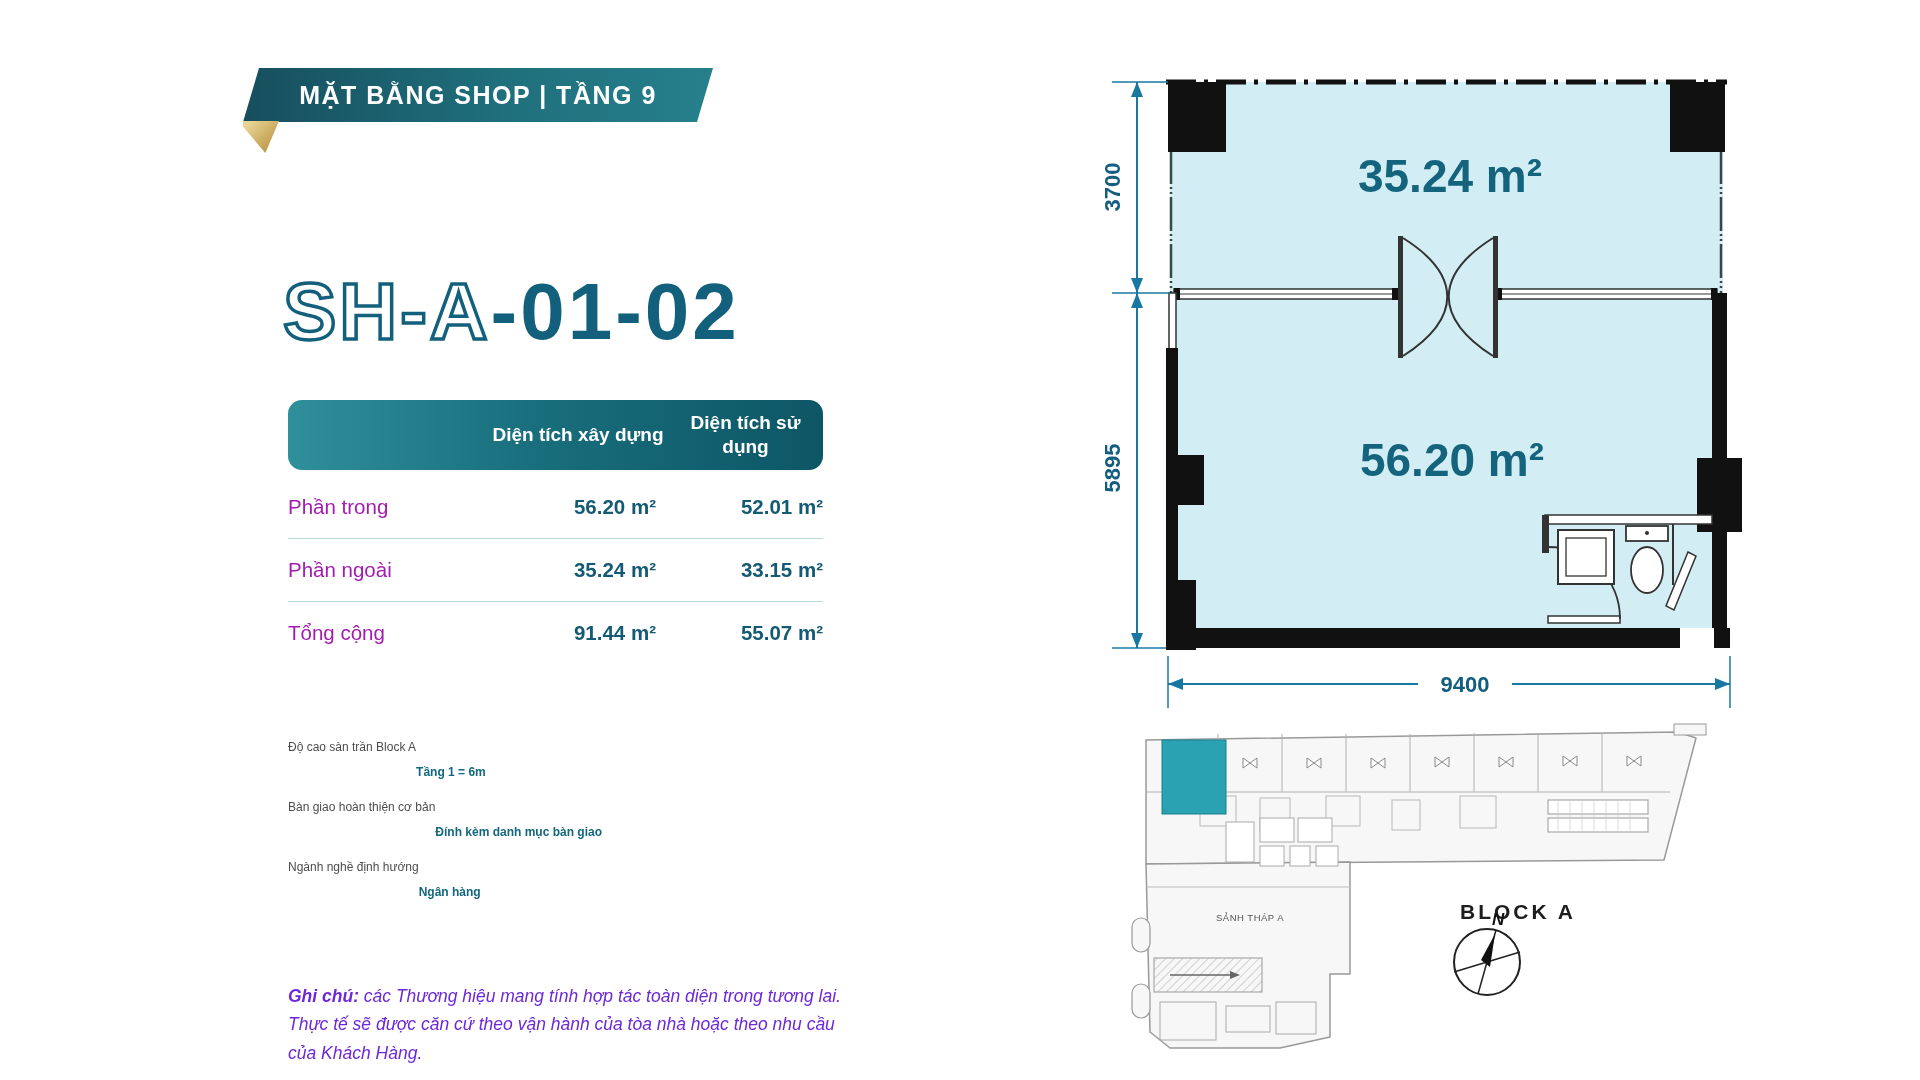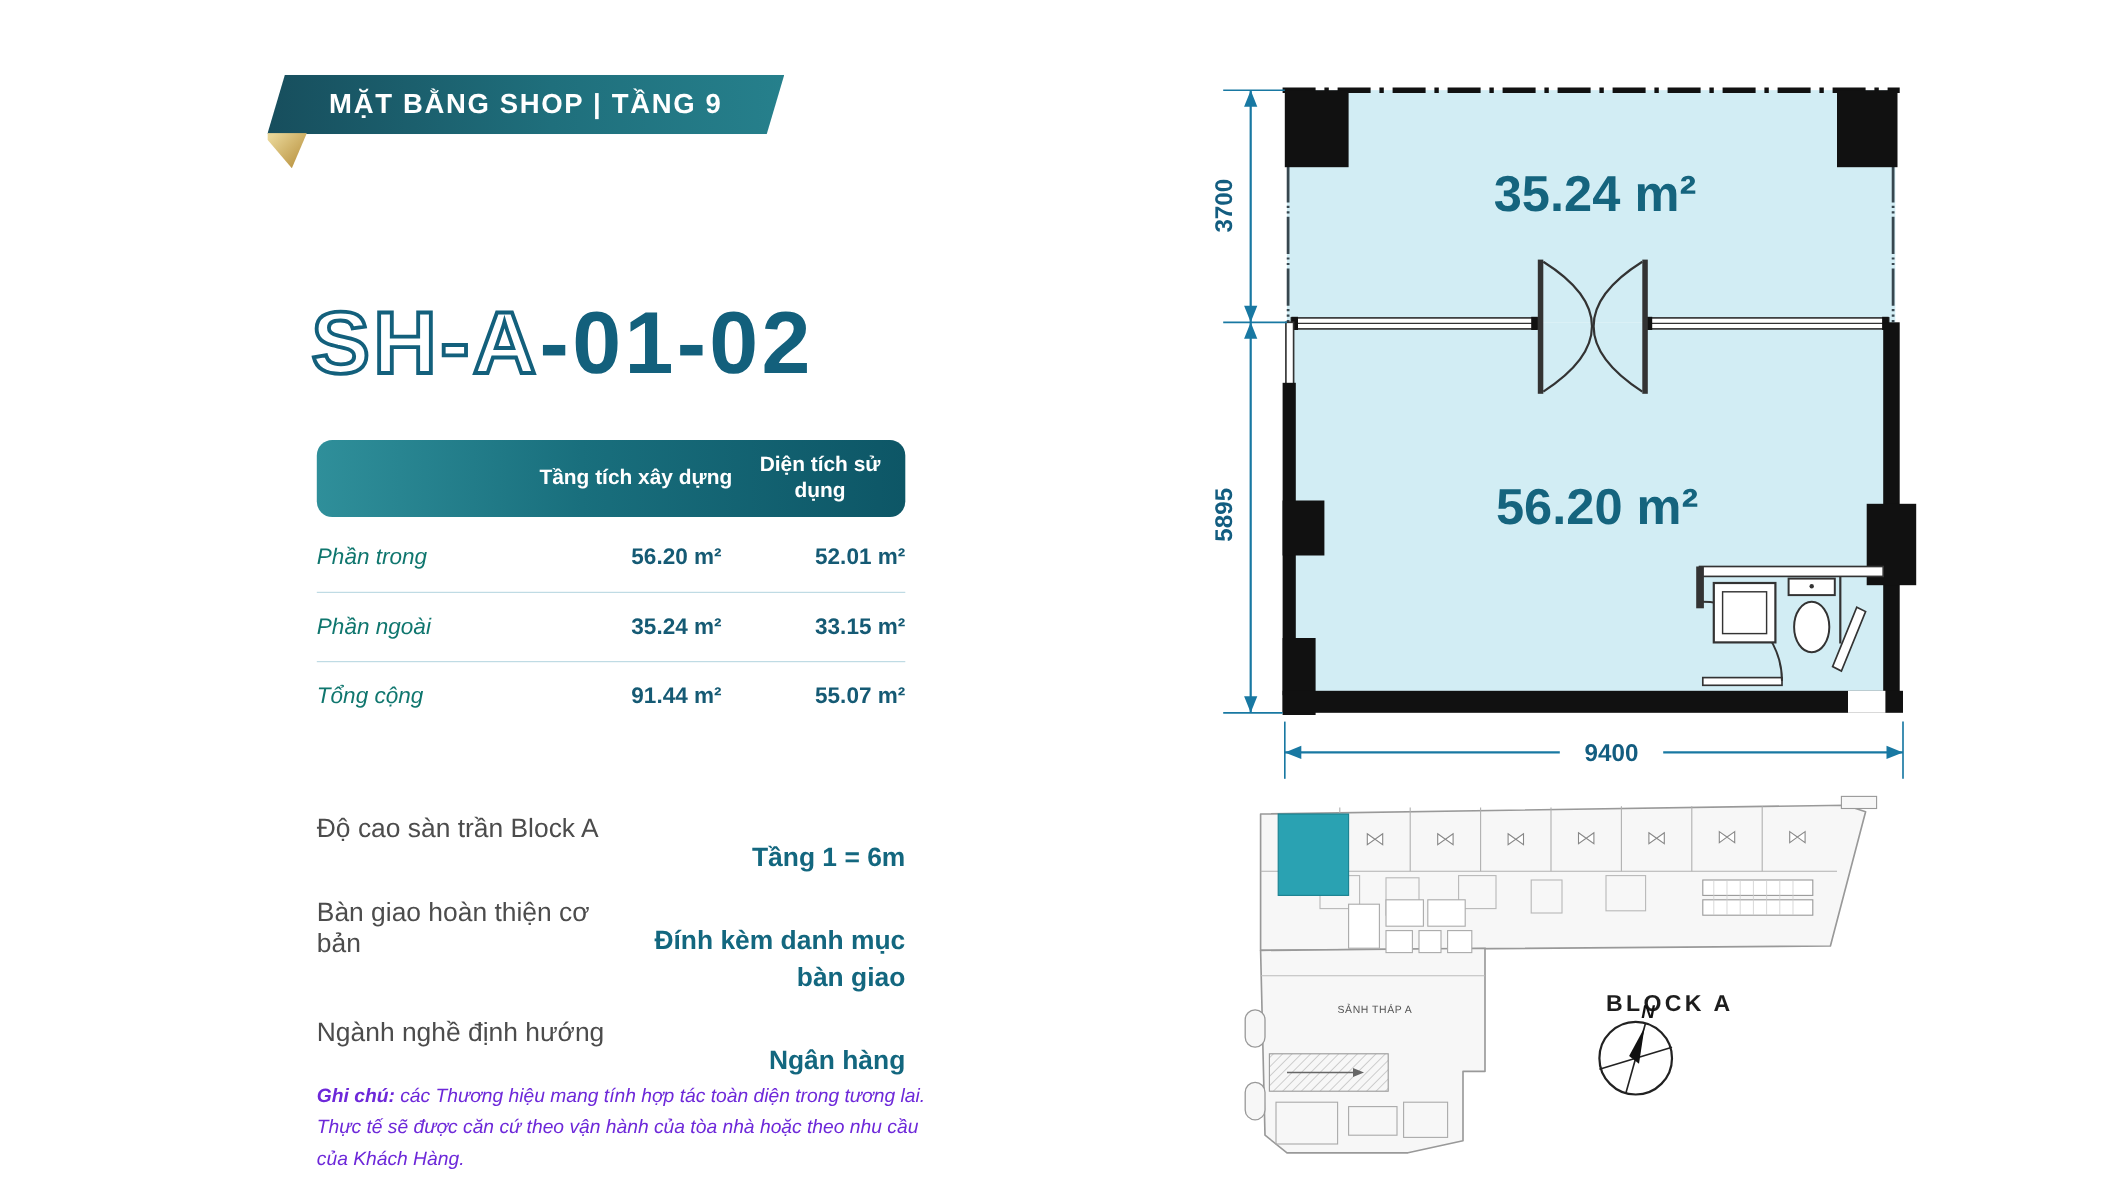--- a/index.html
+++ b/index.html
@@ -26,28 +26,28 @@
   .area-table{position:absolute;left:288px;top:400px;width:535px;}
   .thead{height:70px;border-radius:14px;display:flex;align-items:center;
     background:linear-gradient(90deg,#2f8f9a 0%,#196f7d 45%,#0d5666 100%);
     color:#fff;font-weight:700;font-size:19px;line-height:1.25;text-align:center;}
   .thead .c1{width:200px;}
   .thead .c2{width:180px;}
   .thead .c3{width:155px;}
   .tbody{margin-top:6px;}
   .trow{display:flex;align-items:center;height:62px;font-size:20.5px;}
   .trow + .trow{border-top:1.5px solid #b9d8e2;}
-  .trow .label{width:200px;color:#0f766e;font-weight:500;font-style:italic;}
+  .trow .label{width:200px;color:#a21caf;font-weight:500;}
   .trow .v2{width:180px;text-align:right;padding-right:12px;box-sizing:border-box;
     font-weight:700;color:#155a74;}
   .trow .v3{width:155px;text-align:right;font-weight:700;color:#155a74;}
 
   
   .details{position:absolute;left:288px;top:740px;width:535px;}
-  .drow{display:flex;justify-content:space-between;margin-bottom:20px;font-size:24px;}
+  .drow{display:flex;justify-content:flex-start;margin-bottom:20px;font-size:12px;}
   .drow .dlabel{color:#4c4c4c;}
   .drow .dvalue{color:#13677f;font-weight:700;text-align:right;max-width:260px;line-height:1.35;margin-top:24px;}
 
   
   .note{position:absolute;left:288px;top:982px;width:568px;font-style:italic;
     color:#6d28d9;font-size:17.5px;line-height:1.62;}
   .note b{font-weight:700;}
 
   
   .floor-plan{position:absolute;left:1090px;top:40px;}
@@ -72,21 +72,21 @@
     <div class="banner-fold"></div>
   </div>
 
   <div class="unit-code">
     <span class="outline">SH-A</span><span>-01-02</span>
   </div>
 
   <div class="area-table">
     <div class="thead">
       <div class="c1"></div>
-      <div class="c2">Tầng tích xây dựng</div>
+      <div class="c2">Diện tích xây dựng</div>
       <div class="c3">Diện tích sử dụng</div>
     </div>
     <div class="tbody">
       <div class="trow">
         <div class="label">Phần trong</div>
         <div class="v2">56.20 m²</div>
         <div class="v3">52.01 m²</div>
       </div>
       <div class="trow">
         <div class="label">Phần ngoài</div>

